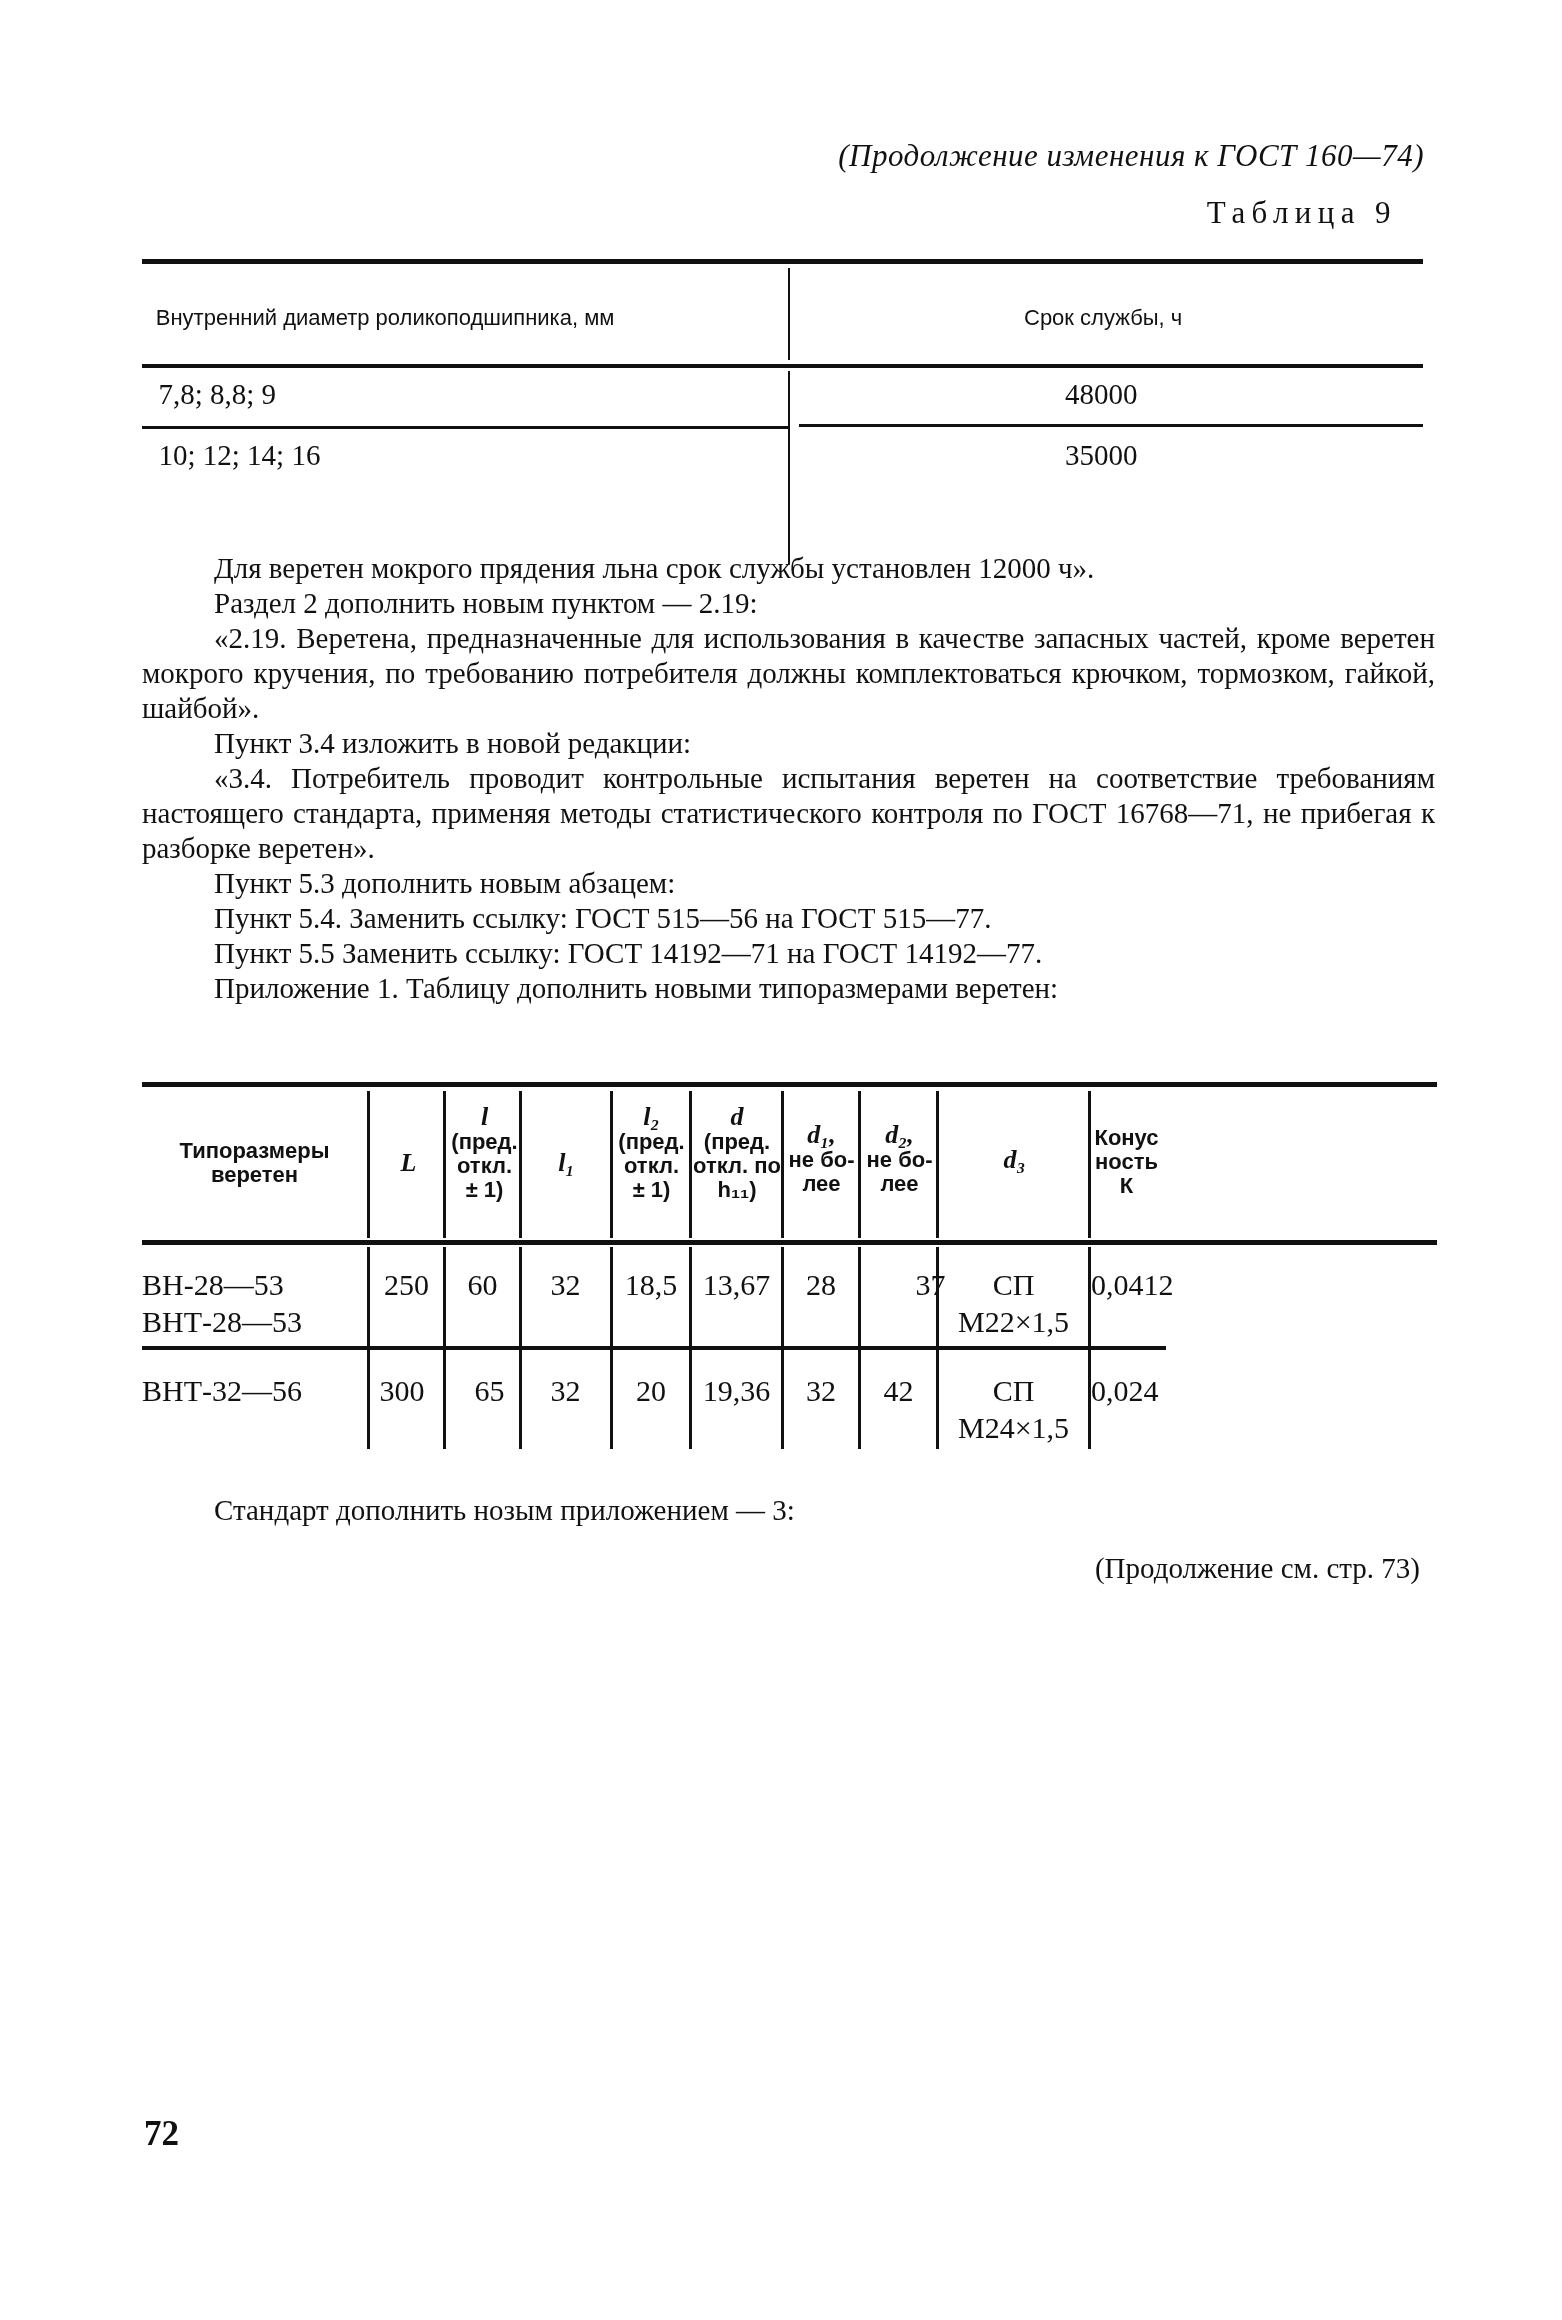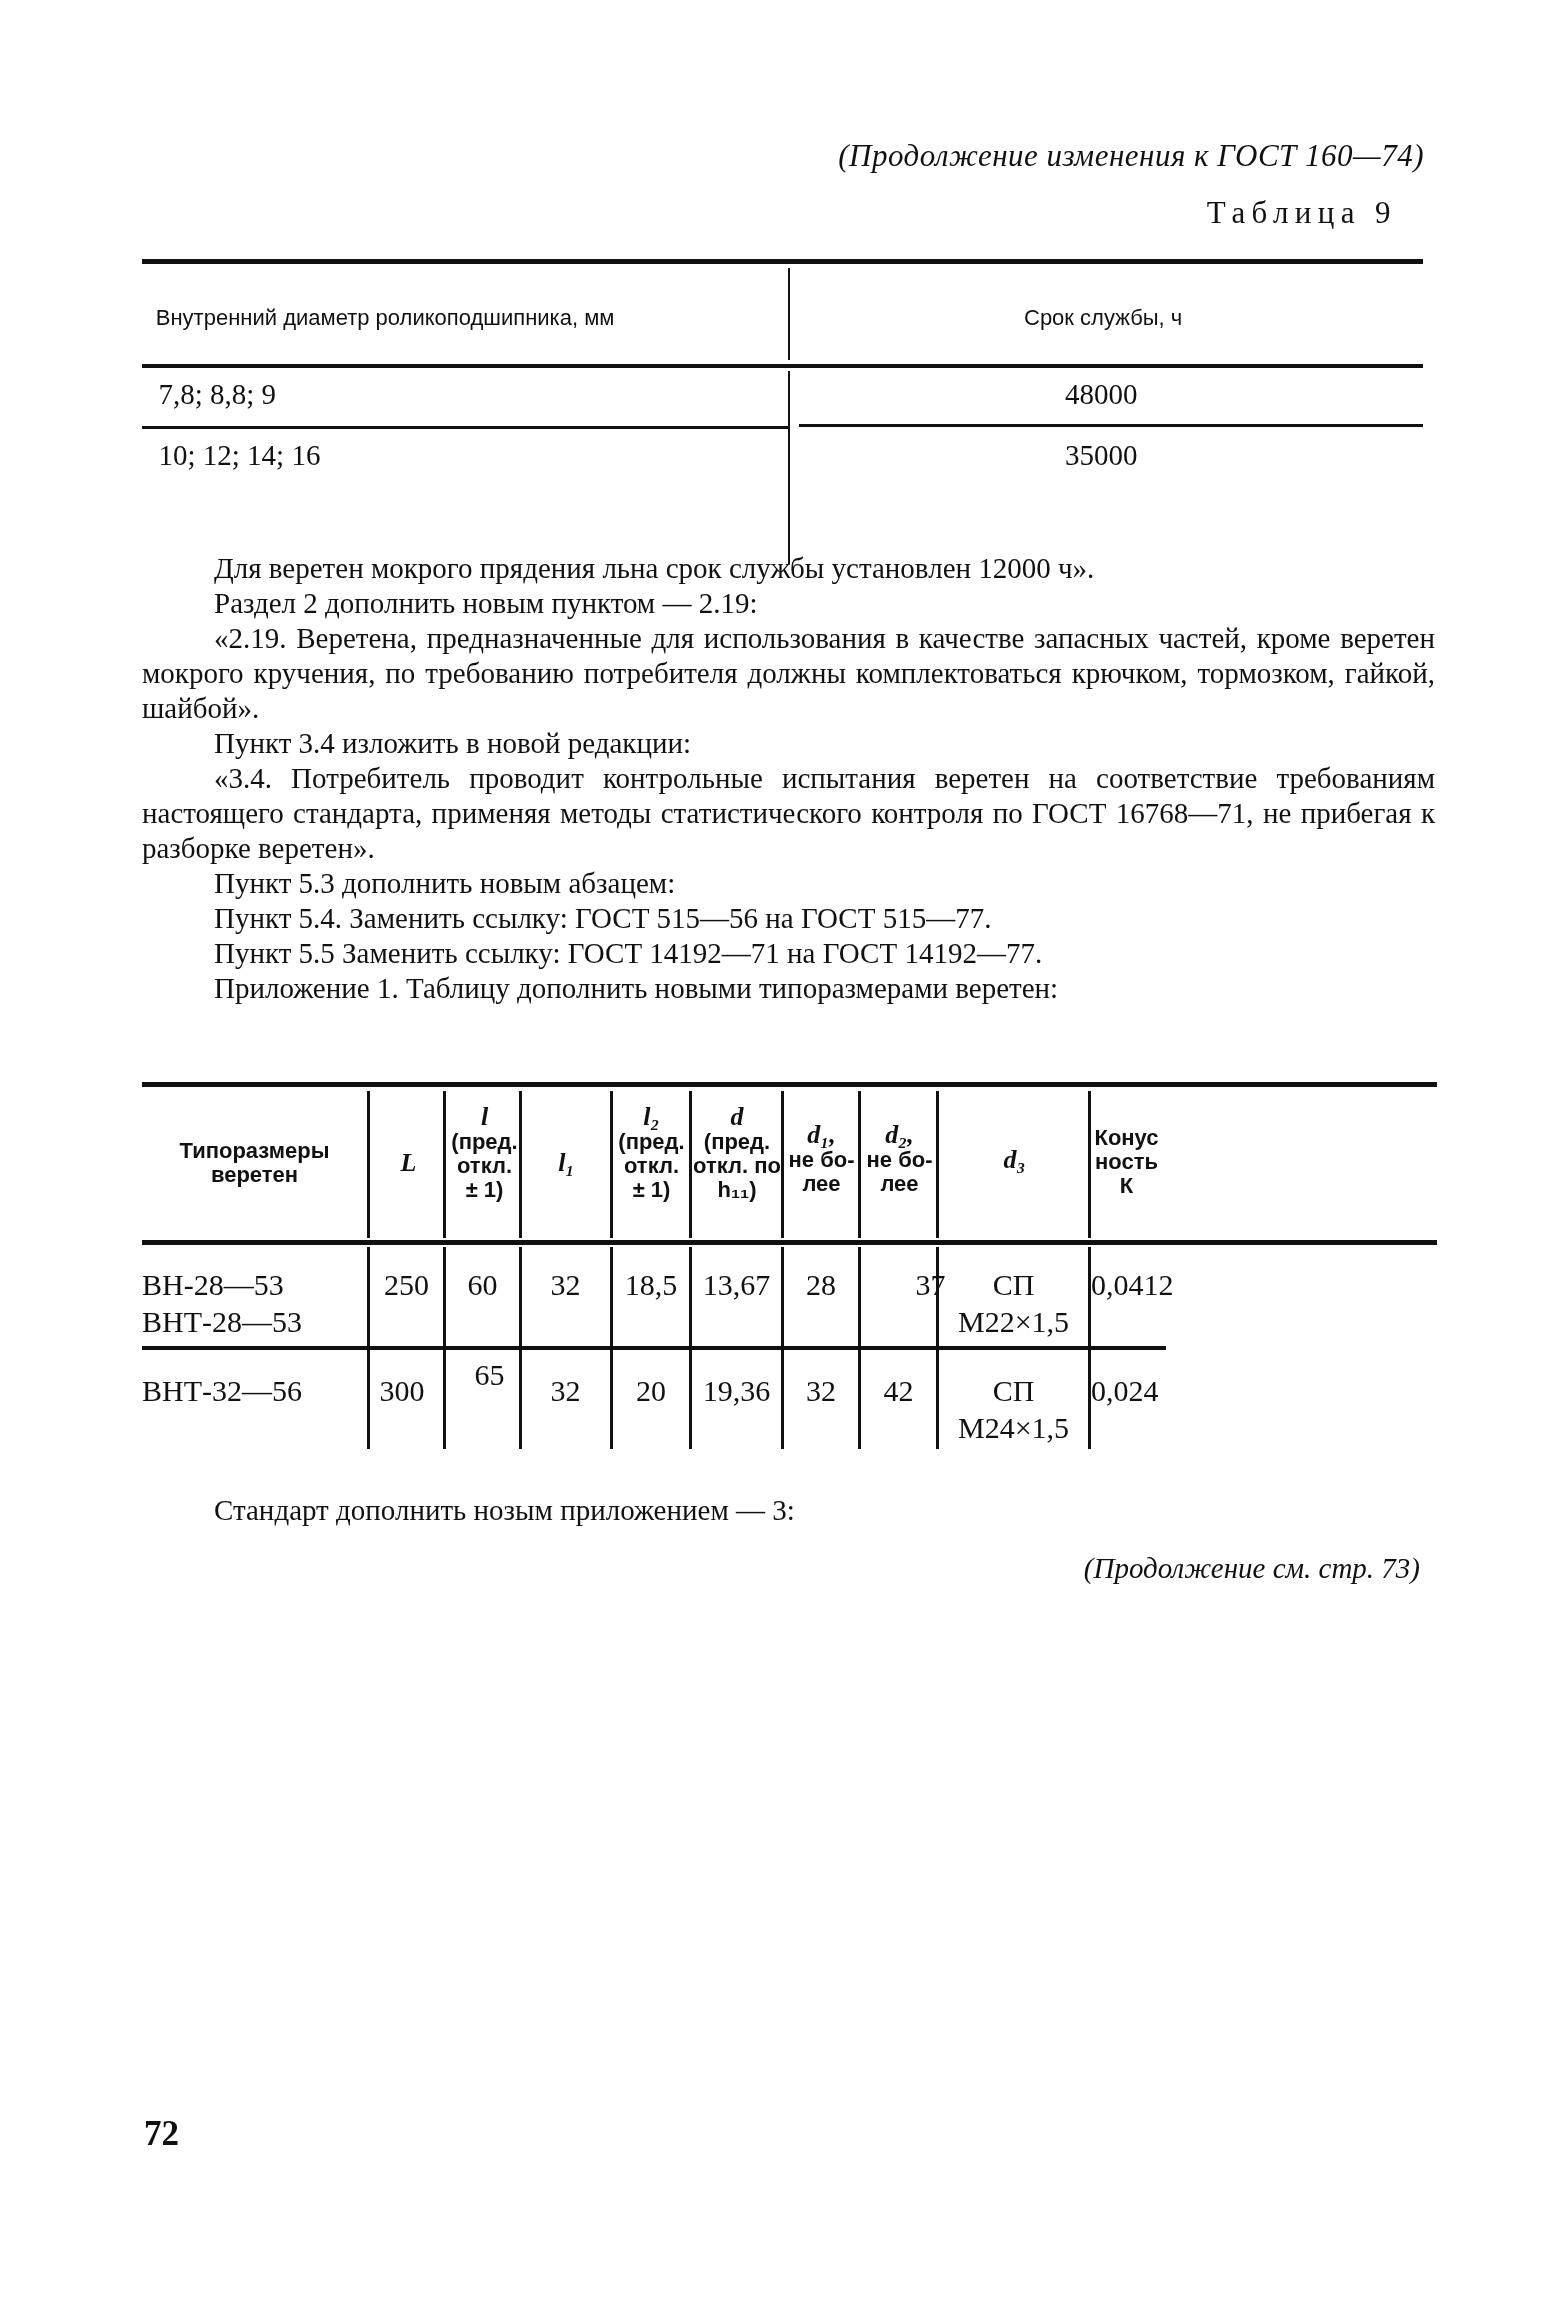--- a/index.html
+++ b/index.html
@@ -30,21 +30,21 @@
 
   
   .ta { left: 142px; top: 1082px; width: 1295px; height: 377px; }
   .ta .rule { position: absolute; background: #111; }
   .ta .vl { position: absolute; width: 2.8px; background: #111; }
   .ta .h { position: absolute; text-align: center; font-size: 22px; line-height: 24px; font-family: "Liberation Sans", "DejaVu Sans", sans-serif; font-weight: bold; }
   .ta .h i { font-family: "Liberation Serif", serif; font-size: 26px; }
   .ta .c { position: absolute; text-align: center; font-size: 30px; line-height: 37px; }
 
   .footer-note { left: 214px; top: 1494px; font-size: 29px; text-align: center; }
-  .footer-cont { right: 142px; top: 1552px; font-size: 29px; font-style: italic; }
+  .footer-cont { right: 142px; top: 1552px; font-size: 29px; }
   .page-num { left: 144px; top: 2114px; font-size: 35px; font-weight: bold; }
 </style>
 </head>
 <body>
 
 <div class="abs header-cont">(Продолжение изменения к ГОСТ 160—74)</div>
 <div class="abs table-title">Таблица 9</div>
 
 <div class="abs t9" style="height:275px;">
   <div class="rule" style="top:0;height:4.6px;"></div>
@@ -143,21 +143,21 @@
   <div class="c" style="left:550px;width:89px;top:184px;">13,67</div>
   <div class="c" style="left:642px;width:74px;top:184px;">28</div>
   <div class="c" style="left:719px;width:75px;top:184px;padding-left:32px;">37</div>
   <div class="c" style="left:797px;width:149px;top:184px;">СП М22×1,5</div>
   <div class="c" style="left:949px;width:73px;top:184px;text-align:left;">0,0412</div>
 
   <div class="rule" style="left:0;right:271px;top:264px;height:3.7px;"></div>
 
   <div class="c" style="left:0;width:225px;top:290px;text-align:left;">ВНТ-32—56</div>
   <div class="c" style="left:228px;width:64px;top:290px;">300</div>
-  <div class="c" style="left:304px;width:87px;top:274px;">65</div>
+  <div class="c" style="left:304px;width:87px;top:290px;">65</div>
   <div class="c" style="left:379px;width:89px;top:290px;">32</div>
   <div class="c" style="left:471px;width:76px;top:290px;">20</div>
   <div class="c" style="left:550px;width:89px;top:290px;">19,36</div>
   <div class="c" style="left:642px;width:74px;top:290px;">32</div>
   <div class="c" style="left:719px;width:75px;top:290px;">42</div>
   <div class="c" style="left:797px;width:149px;top:290px;">СП М24×1,5</div>
   <div class="c" style="left:949px;width:73px;top:290px;text-align:left;">0,024</div>
 </div>
 
 <div class="abs footer-note">Стандарт дополнить нозым приложением — 3:</div>

